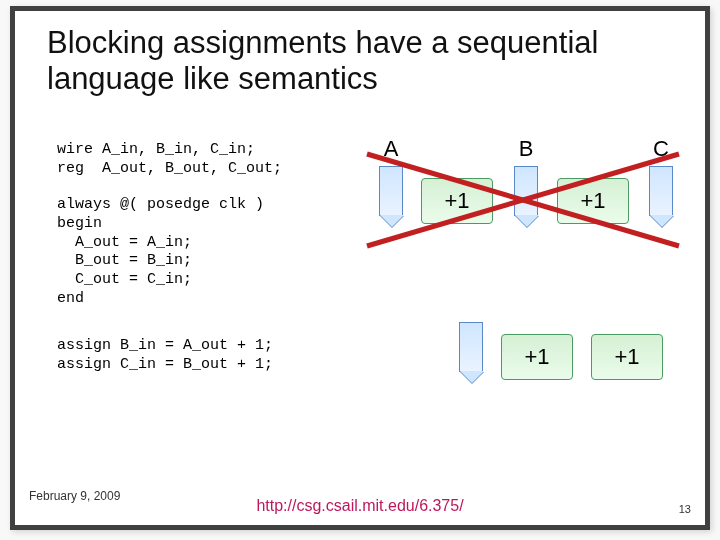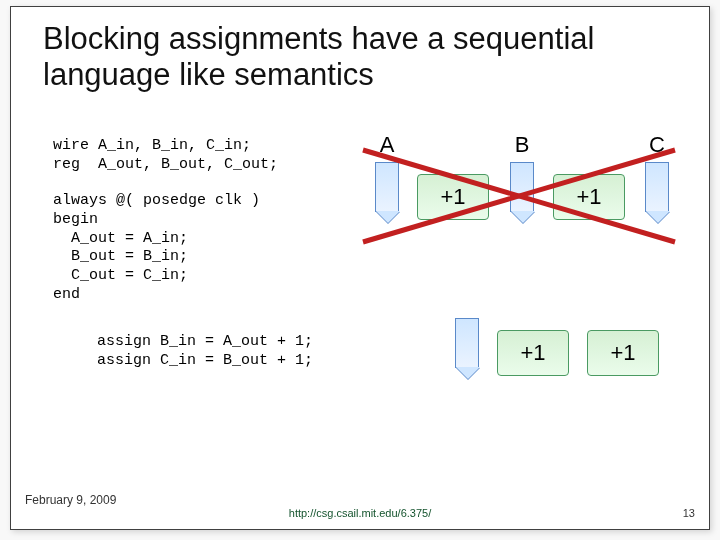--- a/index.html
+++ b/index.html
@@ -9,21 +9,21 @@
     background: #f8f8f8;
     font-family: Verdana, Arial, sans-serif;
     position: relative;
     overflow: hidden;
   }
   .slide {
     position: absolute;
     left: 10px; top: 6px;
     width: 700px; height: 524px;
     background: #fff;
-    border: 1px solid #404040;
+    border: 5px solid #404040;
     box-shadow: 2px 2px 6px rgba(0,0,0,0.15);
   }
   .title {
     position: absolute;
     left: 32px; top: 14px;
     width: 640px;
     font-size: 31px;
     line-height: 1.15;
     color: #111;
     font-family: Verdana, Arial, sans-serif;
@@ -32,31 +32,31 @@
     position: absolute;
     left: 42px;
     font-family: "Courier New", monospace;
     font-size: 15px;
     line-height: 1.25;
     white-space: pre;
     color: #000;
   }
   .code1 { top: 130px; }
   .code2 { top: 185px; }
-  .code3 { top: 326px; margin-left: 44px; }
+  .code3 { top: 326px; }
   .footer-date {
     position: absolute;
     left: 14px; bottom: 22px;
     font-size: 12px; color: #333;
   }
   .footer-url {
     position: absolute;
     left: 50%; bottom: 10px;
     transform: translateX(-50%);
-    font-size: 11px; color: #14532d; text-align: right;
+    font-size: 16px; color: #be185d; text-align: right;
   }
   .footer-num {
     position: absolute;
     right: 14px; bottom: 10px;
     font-size: 11px; color: #333;
   }
   
   .diag {
     position: absolute;
     left: 354px; top: 125px;

